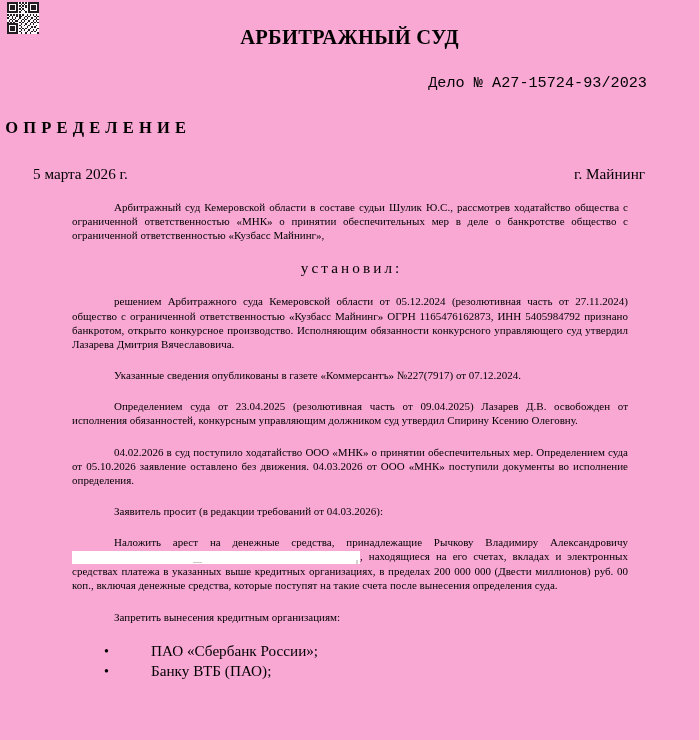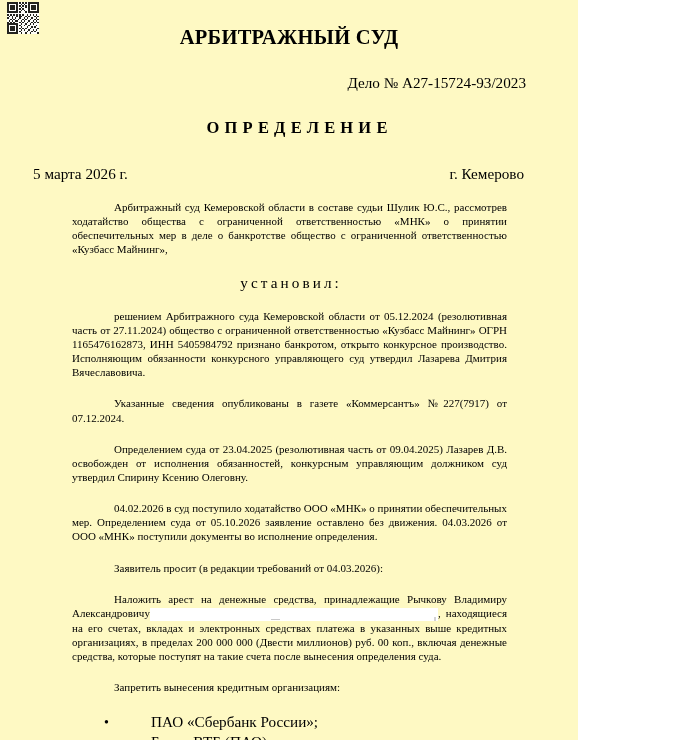--- a/index.html
+++ b/index.html
@@ -12,23 +12,23 @@
     height: 740px;
     background: #ffffff;
     font-family: "Liberation Serif", "DejaVu Serif", serif;
     color: #000000;
     overflow: hidden;
     position: relative;
   }
 
   .page {
     position: relative;
-    width: 578px;
+    width: 699px;
     height: 740px;
-    background: #fef9c3;
+    background: #f9a8d4;
     box-sizing: border-box;
   }
 
   
   .qr-stamp {
     position: absolute;
     left: 7px;
     top: 2px;
     width: 32px;
     height: 32px;
@@ -51,30 +51,30 @@
   .court-title .line {
     display: block;
     white-space: nowrap;
   }
 
   .case-number-row {
     margin-top: 24px;
     padding-right: 52px;
     text-align: right;
     font-size: 15.2px;
+    font-family: Liberation Mono, monospace;
   }
 
   .doc-kind {
     margin-top: 26px;
-    text-align: center;
+    text-align: left;
     font-weight: bold;
     font-size: 16.5px;
     letter-spacing: 5.2px;
     text-indent: 5.2px;
-    padding-left: 16px;
   }
 
   .date-city-row {
     margin-top: 27px;
     padding: 0 54px 0 33px;
     display: flex;
     justify-content: space-between;
     align-items: baseline;
     font-size: 15.2px;
   }
@@ -285,21 +285,21 @@
   </div>
 
   <div class="case-number-row">
     <span>Дело № А27-15724-93/2023</span>
   </div>
 
   <div class="doc-kind">ОПРЕДЕЛЕНИЕ</div>
 
   <div class="date-city-row">
     <span>5 марта 2026 г.</span>
-    <span>г. Кемерово</span>
+    <span>г. Майнинг</span>
   </div>
 
   <div class="body-area">
 
     <p class="para">Арбитражный суд Кемеровской области в составе судьи Шулик Ю.С., рассмотрев ходатайство общества с ограниченной ответственностью «МНК» о принятии обеспечительных мер в деле о банкротстве общество с ограниченной ответственностью «Кузбасс Майнинг»,</p>
 
     <div class="ruling-word">установил:</div>
 
     <p class="para">решением Арбитражного суда Кемеровской области от 05.12.2024 (резолютивная часть от 27.11.2024) общество с ограниченной ответственностью «Кузбасс Майнинг» ОГРН 1165476162873, ИНН 5405984792 признано банкротом, открыто конкурсное производство. Исполняющим обязанности конкурсного управляющего суд утвердил Лазарева Дмитрия Вячеславовича.</p>
 

